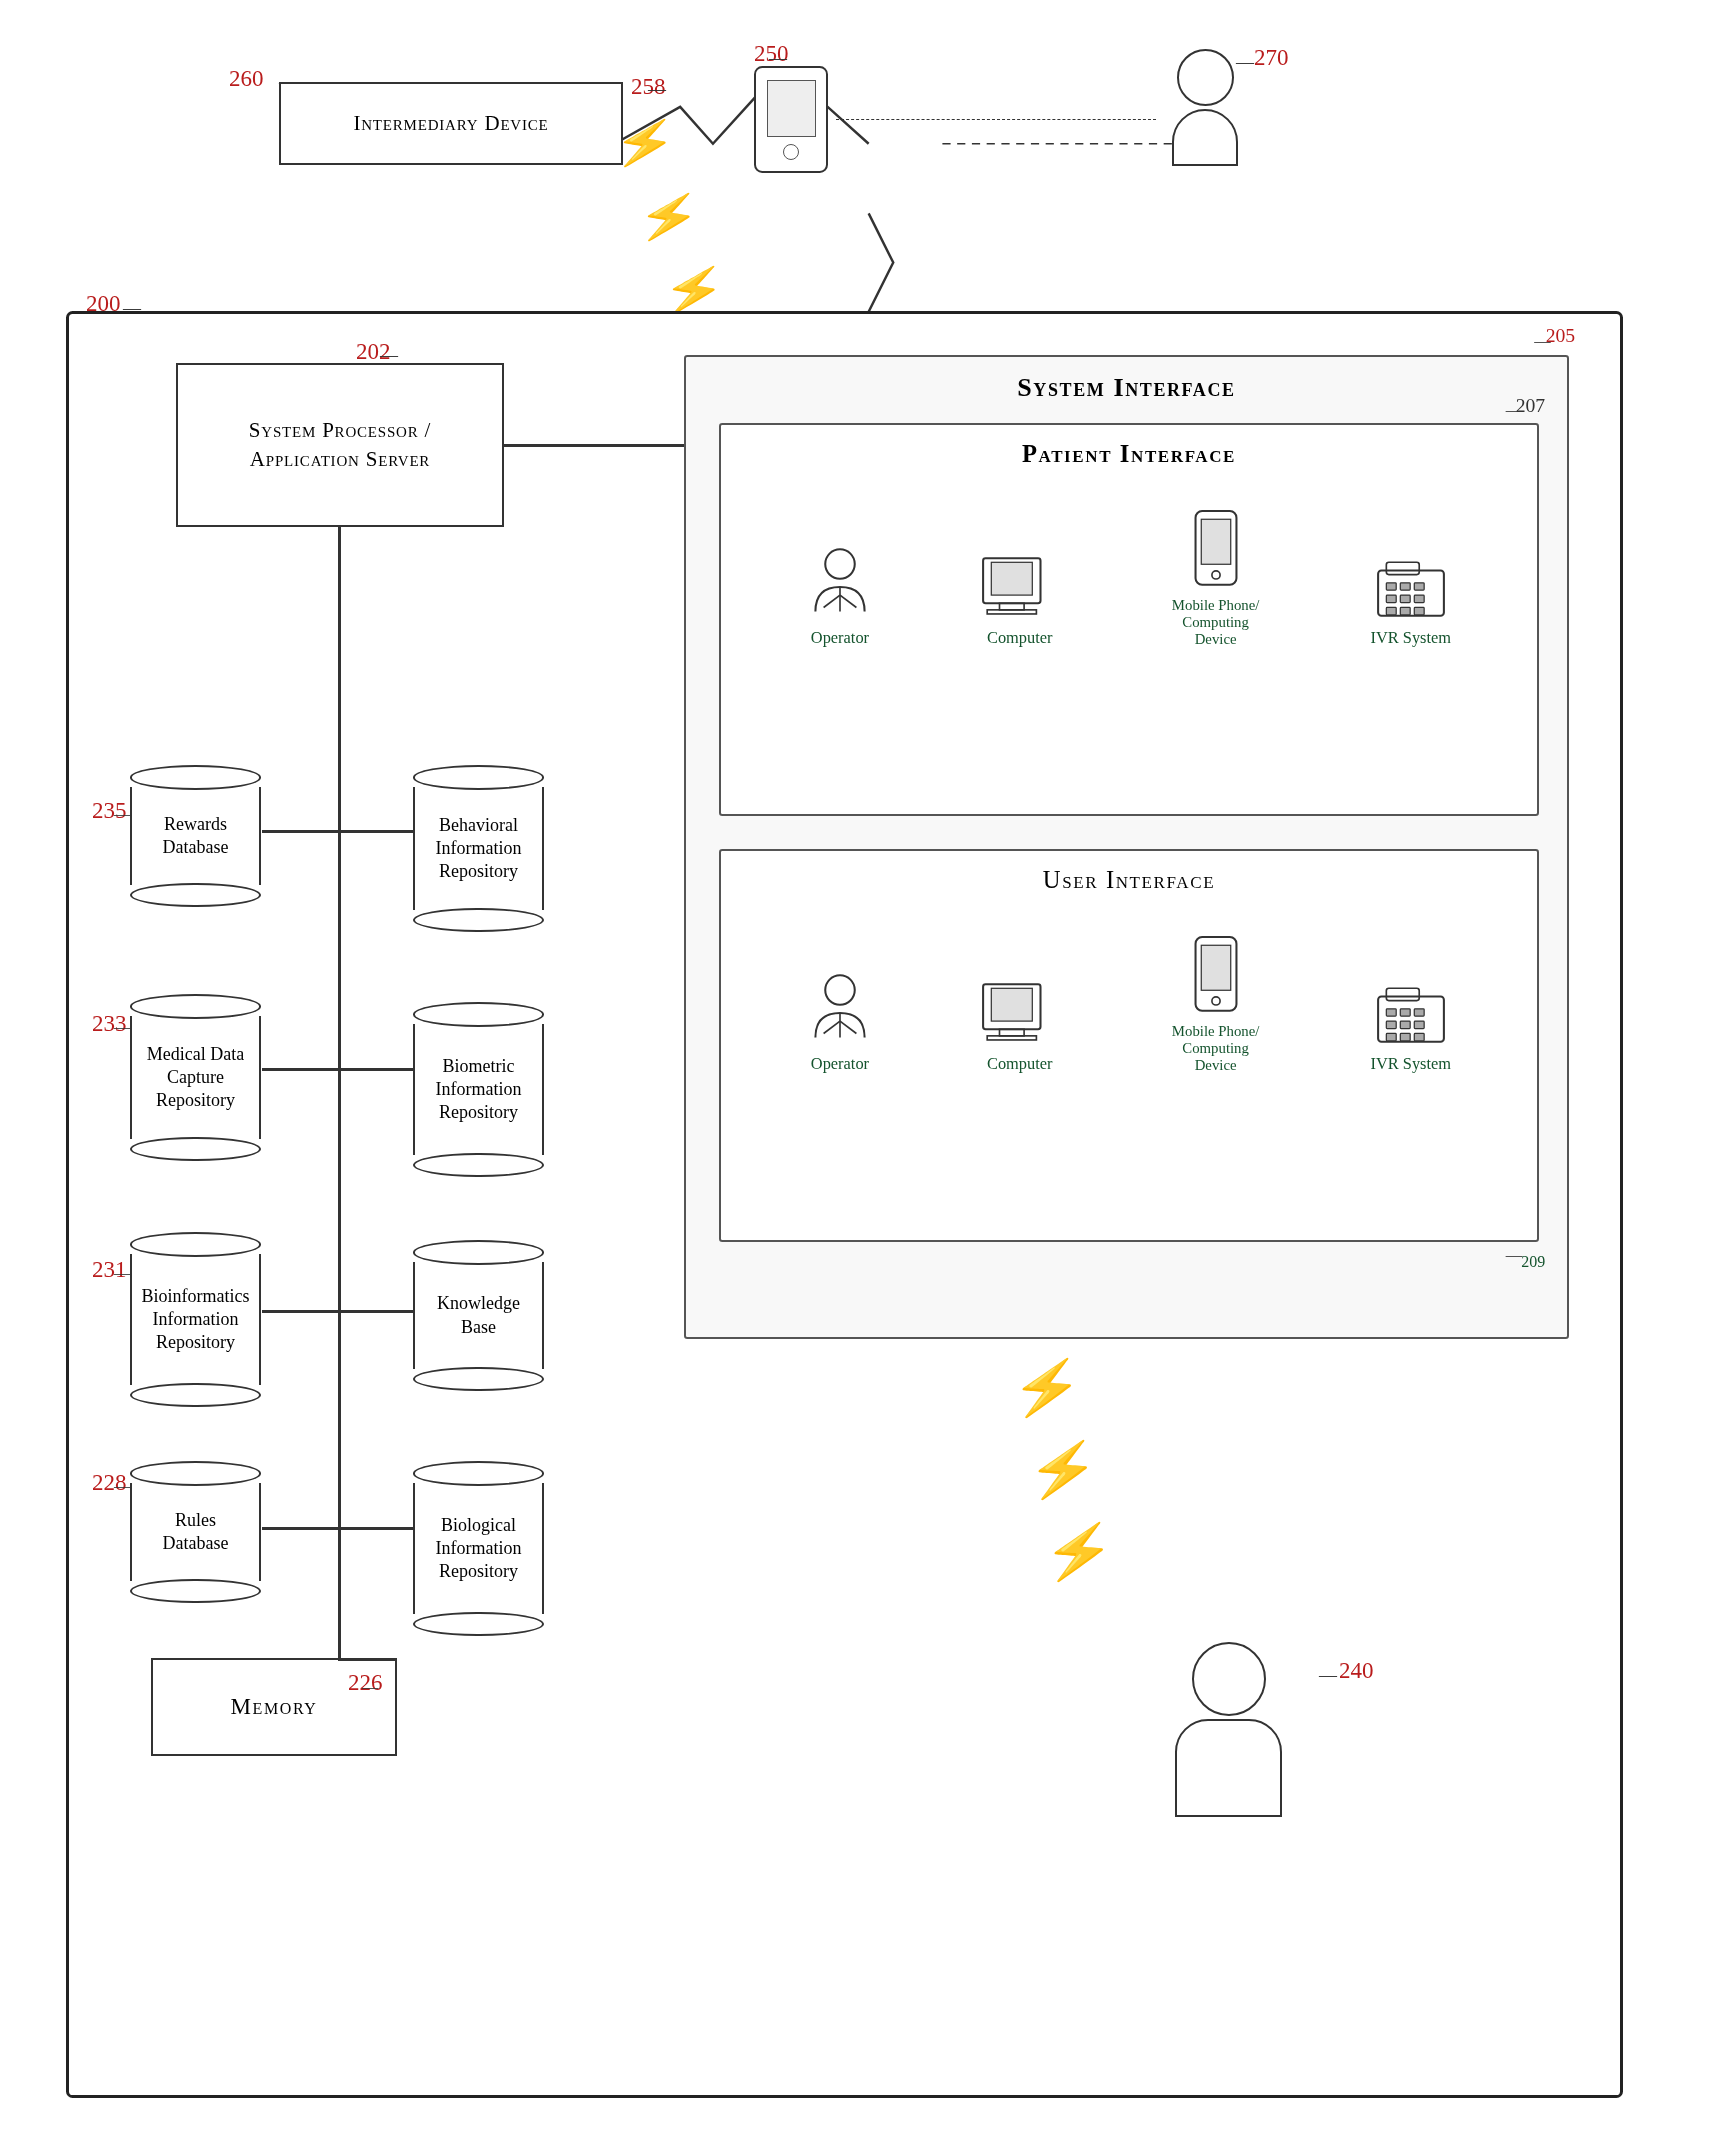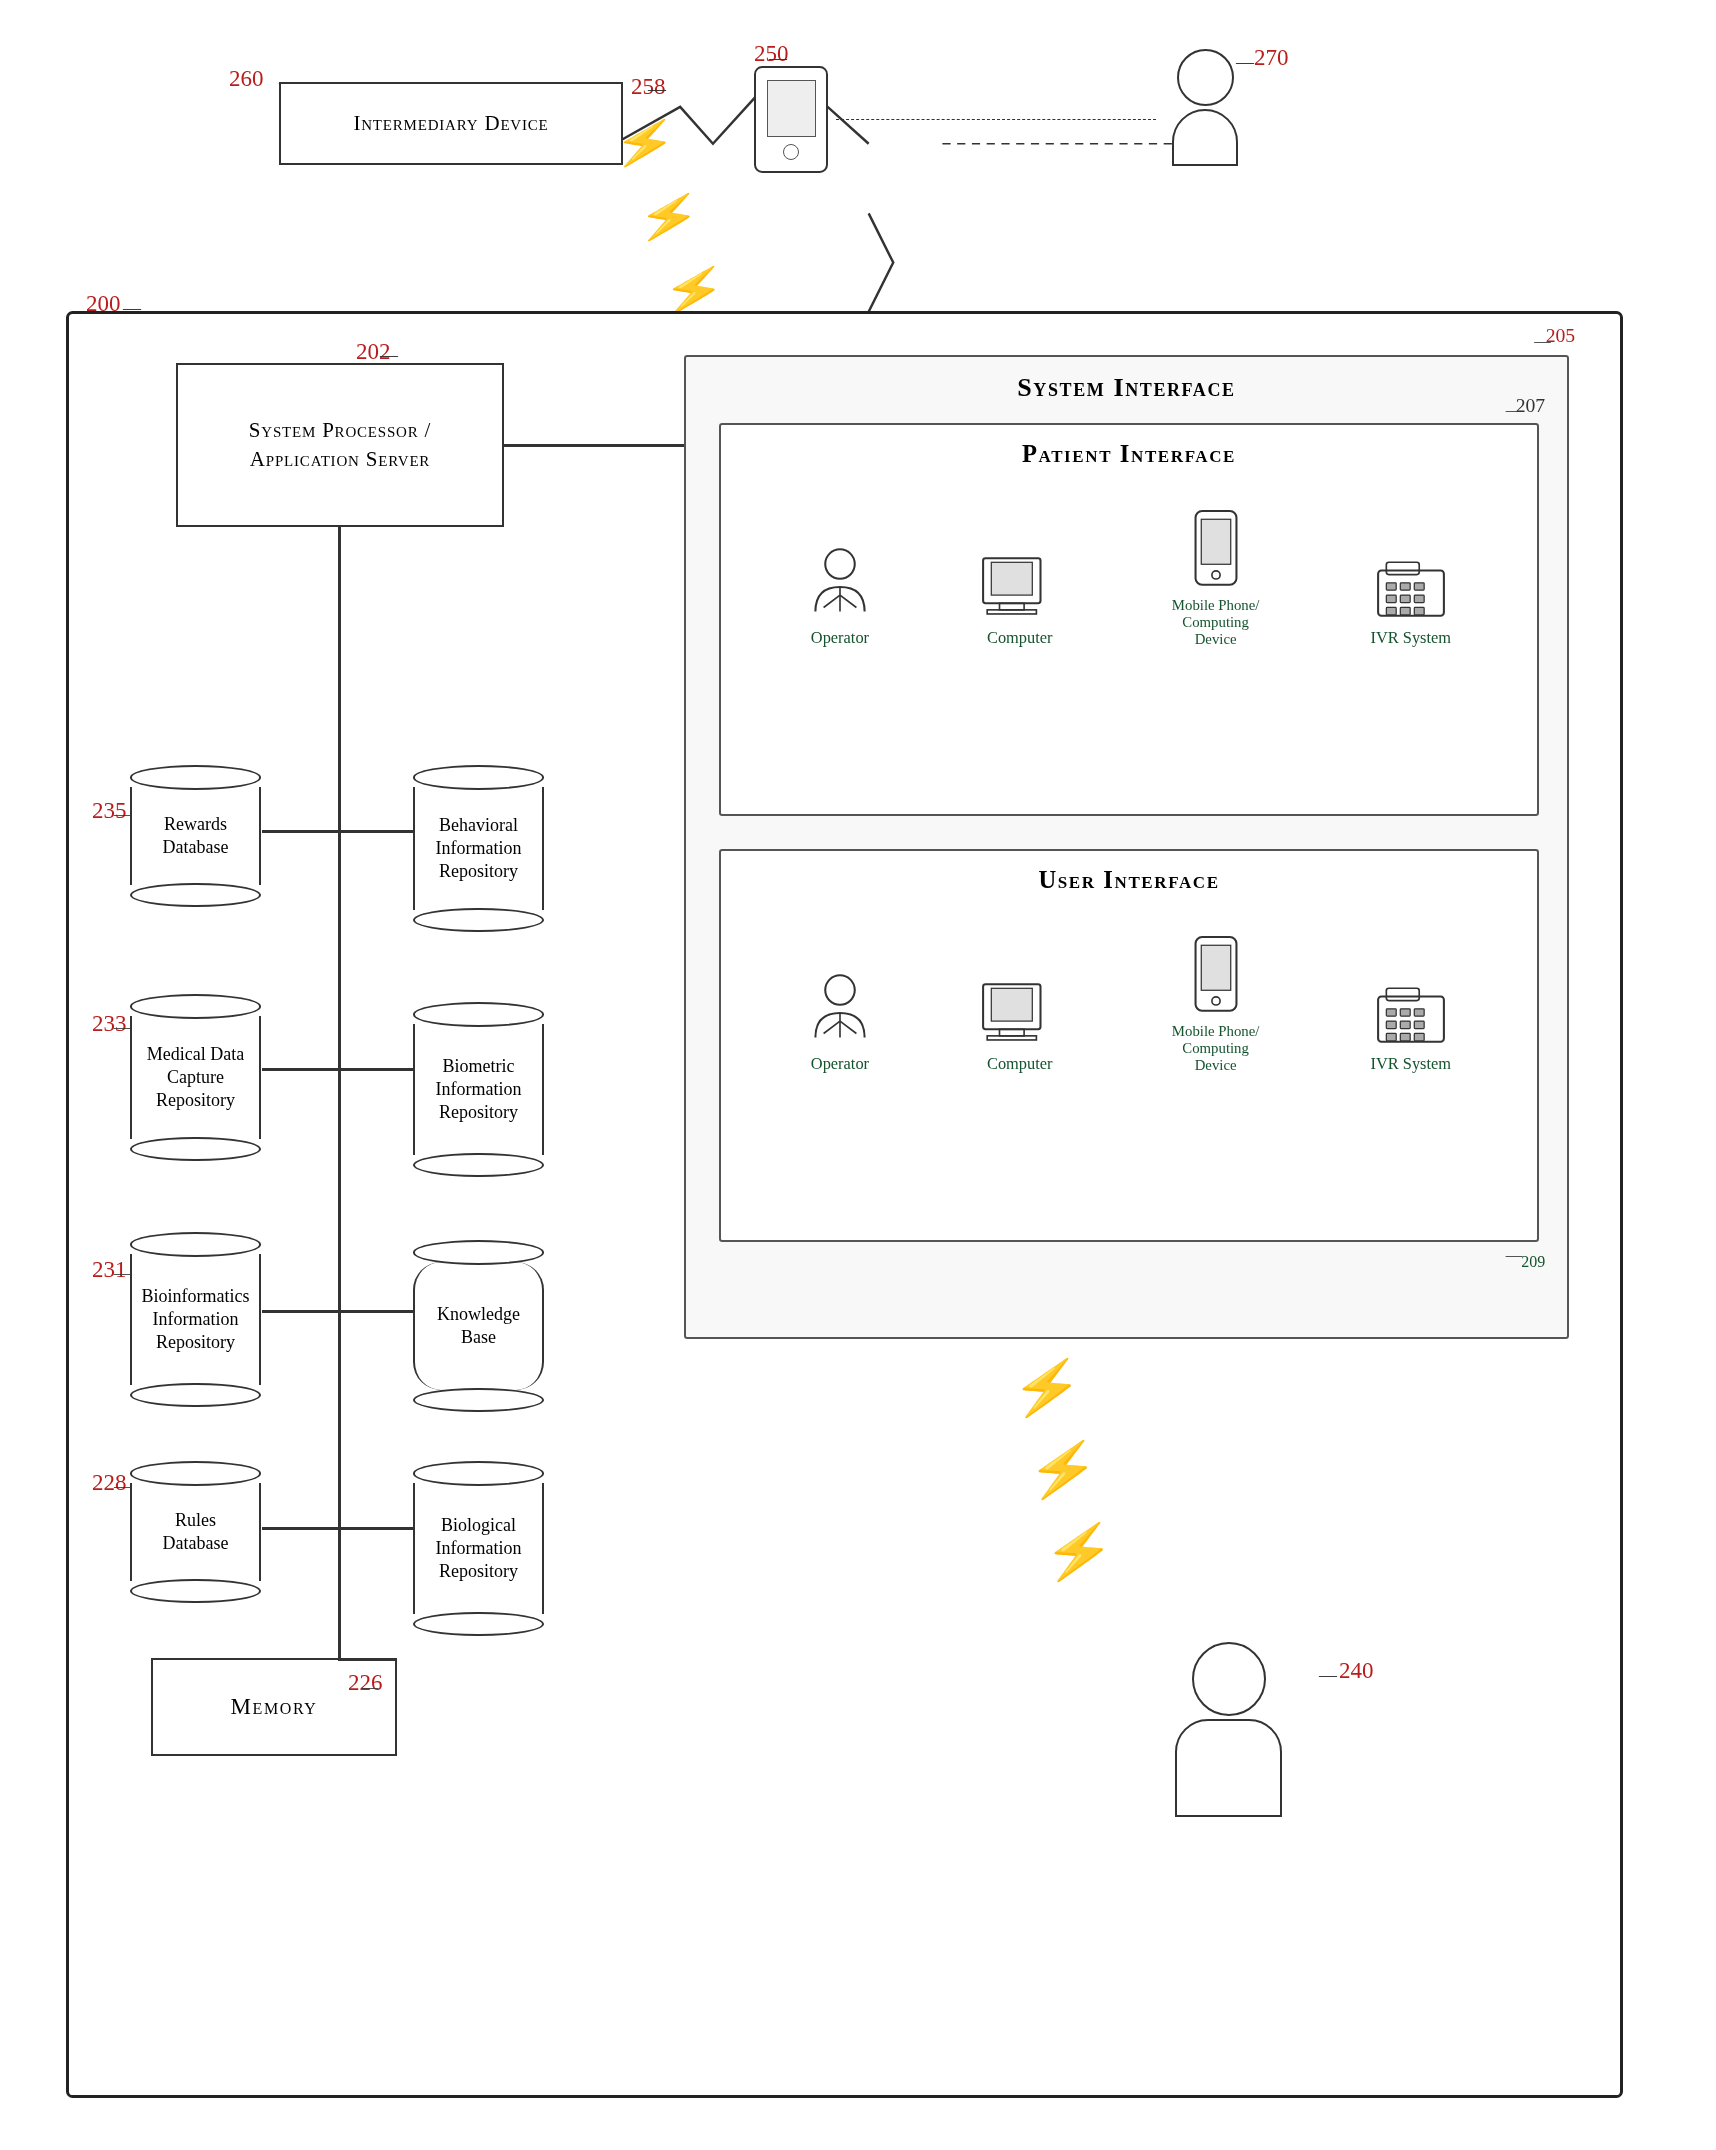--- a/index.html
+++ b/index.html
@@ -275,21 +275,21 @@
   <div class="cylinder" style="left:344px; top:688px;">
     <div class="cyl-top"></div>
     <div class="cyl-body" style="height:131px;">Biometric<br>Information<br>Repository</div>
     <div class="cyl-bottom"></div>
   </div>
 
   <div class="label" style="left:402px; top:926px;">222</div>
   <div style="position:absolute; left:418px; top:933px; font-size:16.4px; color:#333;">—</div>
   <div class="cylinder" style="left:344px; top:926px;">
     <div class="cyl-top"></div>
-    <div class="cyl-body" style="height:128px;border-radius:28px;">Knowledge<br>Base</div>
+    <div class="cyl-body" style="height:107px;">Knowledge<br>Base</div>
     <div class="cyl-bottom"></div>
   </div>
 
   <div class="label" style="left:402px; top:1147px;">225</div>
   <div style="position:absolute; left:418px; top:1154px; font-size:16.4px; color:#333;">—</div>
   <div class="cylinder" style="left:344px; top:1147px;">
     <div class="cyl-top"></div>
     <div class="cyl-body" style="height:131px;">Biological<br>Information<br>Repository</div>
     <div class="cyl-bottom"></div>
   </div>
@@ -371,21 +371,21 @@
           <span style="font-size:16.4px;">IVR System</span>
         </div>
       </div>
     </div>
 
     <div class="interface-box" style="left:33px; top:492px; width:820px; height:393px; background:#fff;">
 
       <div style="position:absolute; right:-8.2px; bottom:-31px; font-size:16px; color:#14532d;margin-top:18px;">209</div>
       <div style="position:absolute; right:14.8px; bottom:-24.6px; font-size:16.4px; color:#333;">—</div>
 
-      <div style="text-align:center; padding:14.8px 0 6.6px; font-size:24.6px; font-variant:small-caps; letter-spacing:1.6px; font-weight:bold;">User Interface</div>
+      <div style="text-align:center; padding:14.8px 0 6.6px; font-size:24.6px; font-variant:small-caps; letter-spacing:1.6px; font-weight:normal;">User Interface</div>
 
       <div style="display:flex; justify-content:space-around; align-items:flex-end; padding:16.4px 33px 24.6px; margin-top:16.4px;">
 
         <div class="device-icon">
           <svg width="66" height="82" viewBox="0 0 80 100">
             <circle cx="40" cy="22" r="18" fill="none" stroke="#333" stroke-width="2.5"></circle>
             <path d="M10,80 Q10,50 40,50 Q70,50 70,80" fill="none" stroke="#333" stroke-width="2.5"></path>
             <line x1="40" y1="50" x2="40" y2="80" stroke="#333" stroke-width="2"></line>
             <line x1="40" y1="60" x2="20" y2="75" stroke="#333" stroke-width="2"></line>
             <line x1="40" y1="60" x2="60" y2="75" stroke="#333" stroke-width="2"></line>

